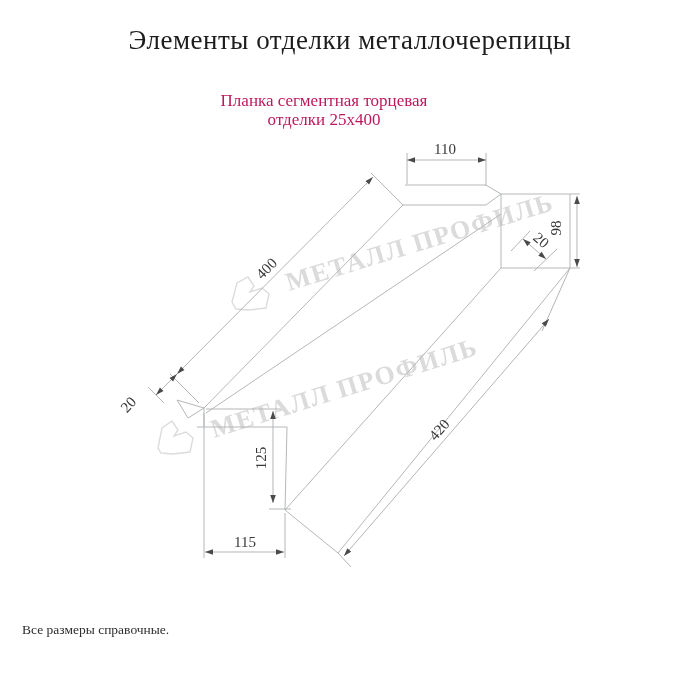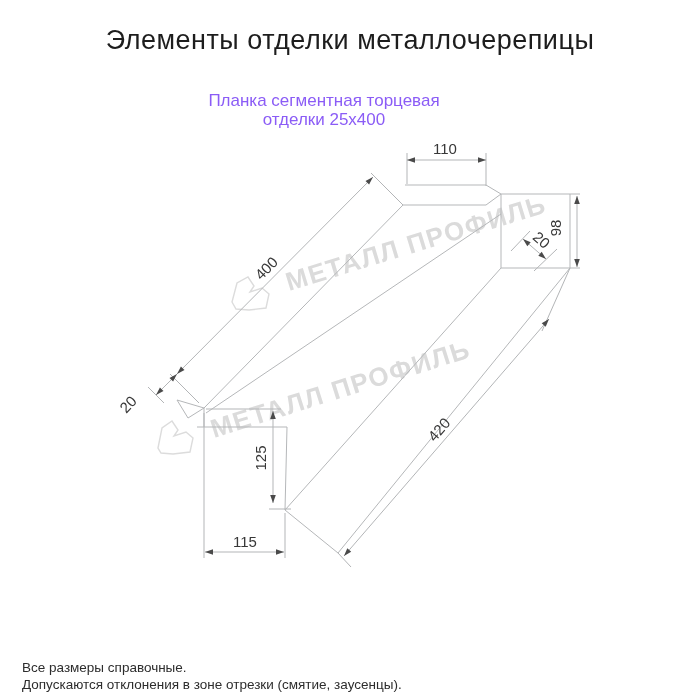--- a/index.html
+++ b/index.html
@@ -1,22 +1,22 @@
 <!DOCTYPE html>
 <html><head>
 <meta charset="utf-8">
 <style>
   html,body{margin:0;padding:0;background:#ffffff;}
   .page{position:relative;width:700px;height:700px;background:#ffffff;overflow:hidden;
-        font-family:Liberation Sans, sans-serif;}
+        font-family:Liberation Serif, serif;}
   .title{position:absolute;top:25px;left:0;width:700px;text-align:center;
          font-size:27px;color:#1d1d1d;letter-spacing:.5px;}
   .subtitle{position:absolute;top:91px;left:0;width:648px;text-align:center;
-            font-size:17px;line-height:19px;color:#8b5cf6;}
-  .footer{position:absolute;top:659px;left:22px;width:650px;
+            font-size:17px;line-height:19px;color:#be185d;}
+  .footer{position:absolute;top:621px;left:22px;width:650px;
           font-size:13.5px;line-height:17px;color:#2d2d2d;}
   svg{position:absolute;top:0;left:0;}
   .pl path,.pl line{fill:none;stroke:#b5b7b9;stroke-width:1;}
   .dl path,.dl line{fill:none;stroke:#b3b5b7;stroke-width:1;}
   .arr path{fill:#4a4a4a;stroke:none;}
   .wm path{fill:none;stroke:#dcdcdc;stroke-width:1.4;}
   .wm text{fill:#dbdbdb;font-size:26px;font-weight:bold;letter-spacing:1.5px;}
   .dim{fill:#383838;font-size:15px;}
 </style>
 </head>
@@ -106,16 +106,15 @@
       <text class="dim" x="270" y="272" text-anchor="middle" transform="rotate(-45,270,272)">400</text>
       <text class="dim" x="443" y="433" text-anchor="middle" transform="rotate(-49,443,433)">420</text>
       <text class="dim" x="132" y="408" text-anchor="middle" transform="rotate(-47,132,408)">20</text>
       <text class="dim" x="266" y="458" text-anchor="middle" transform="rotate(-90,266,458)">125</text>
       <text class="dim" x="245" y="547" text-anchor="middle">115</text>
     </g>
   </svg>
 
   <div class="footer">
     <div>Все размеры справочные.</div>
-    <div>Допускаются отклонения в зоне отрезки (смятие, заусенцы).</div>
   </div>
 
 </div>
 
 </body></html>

